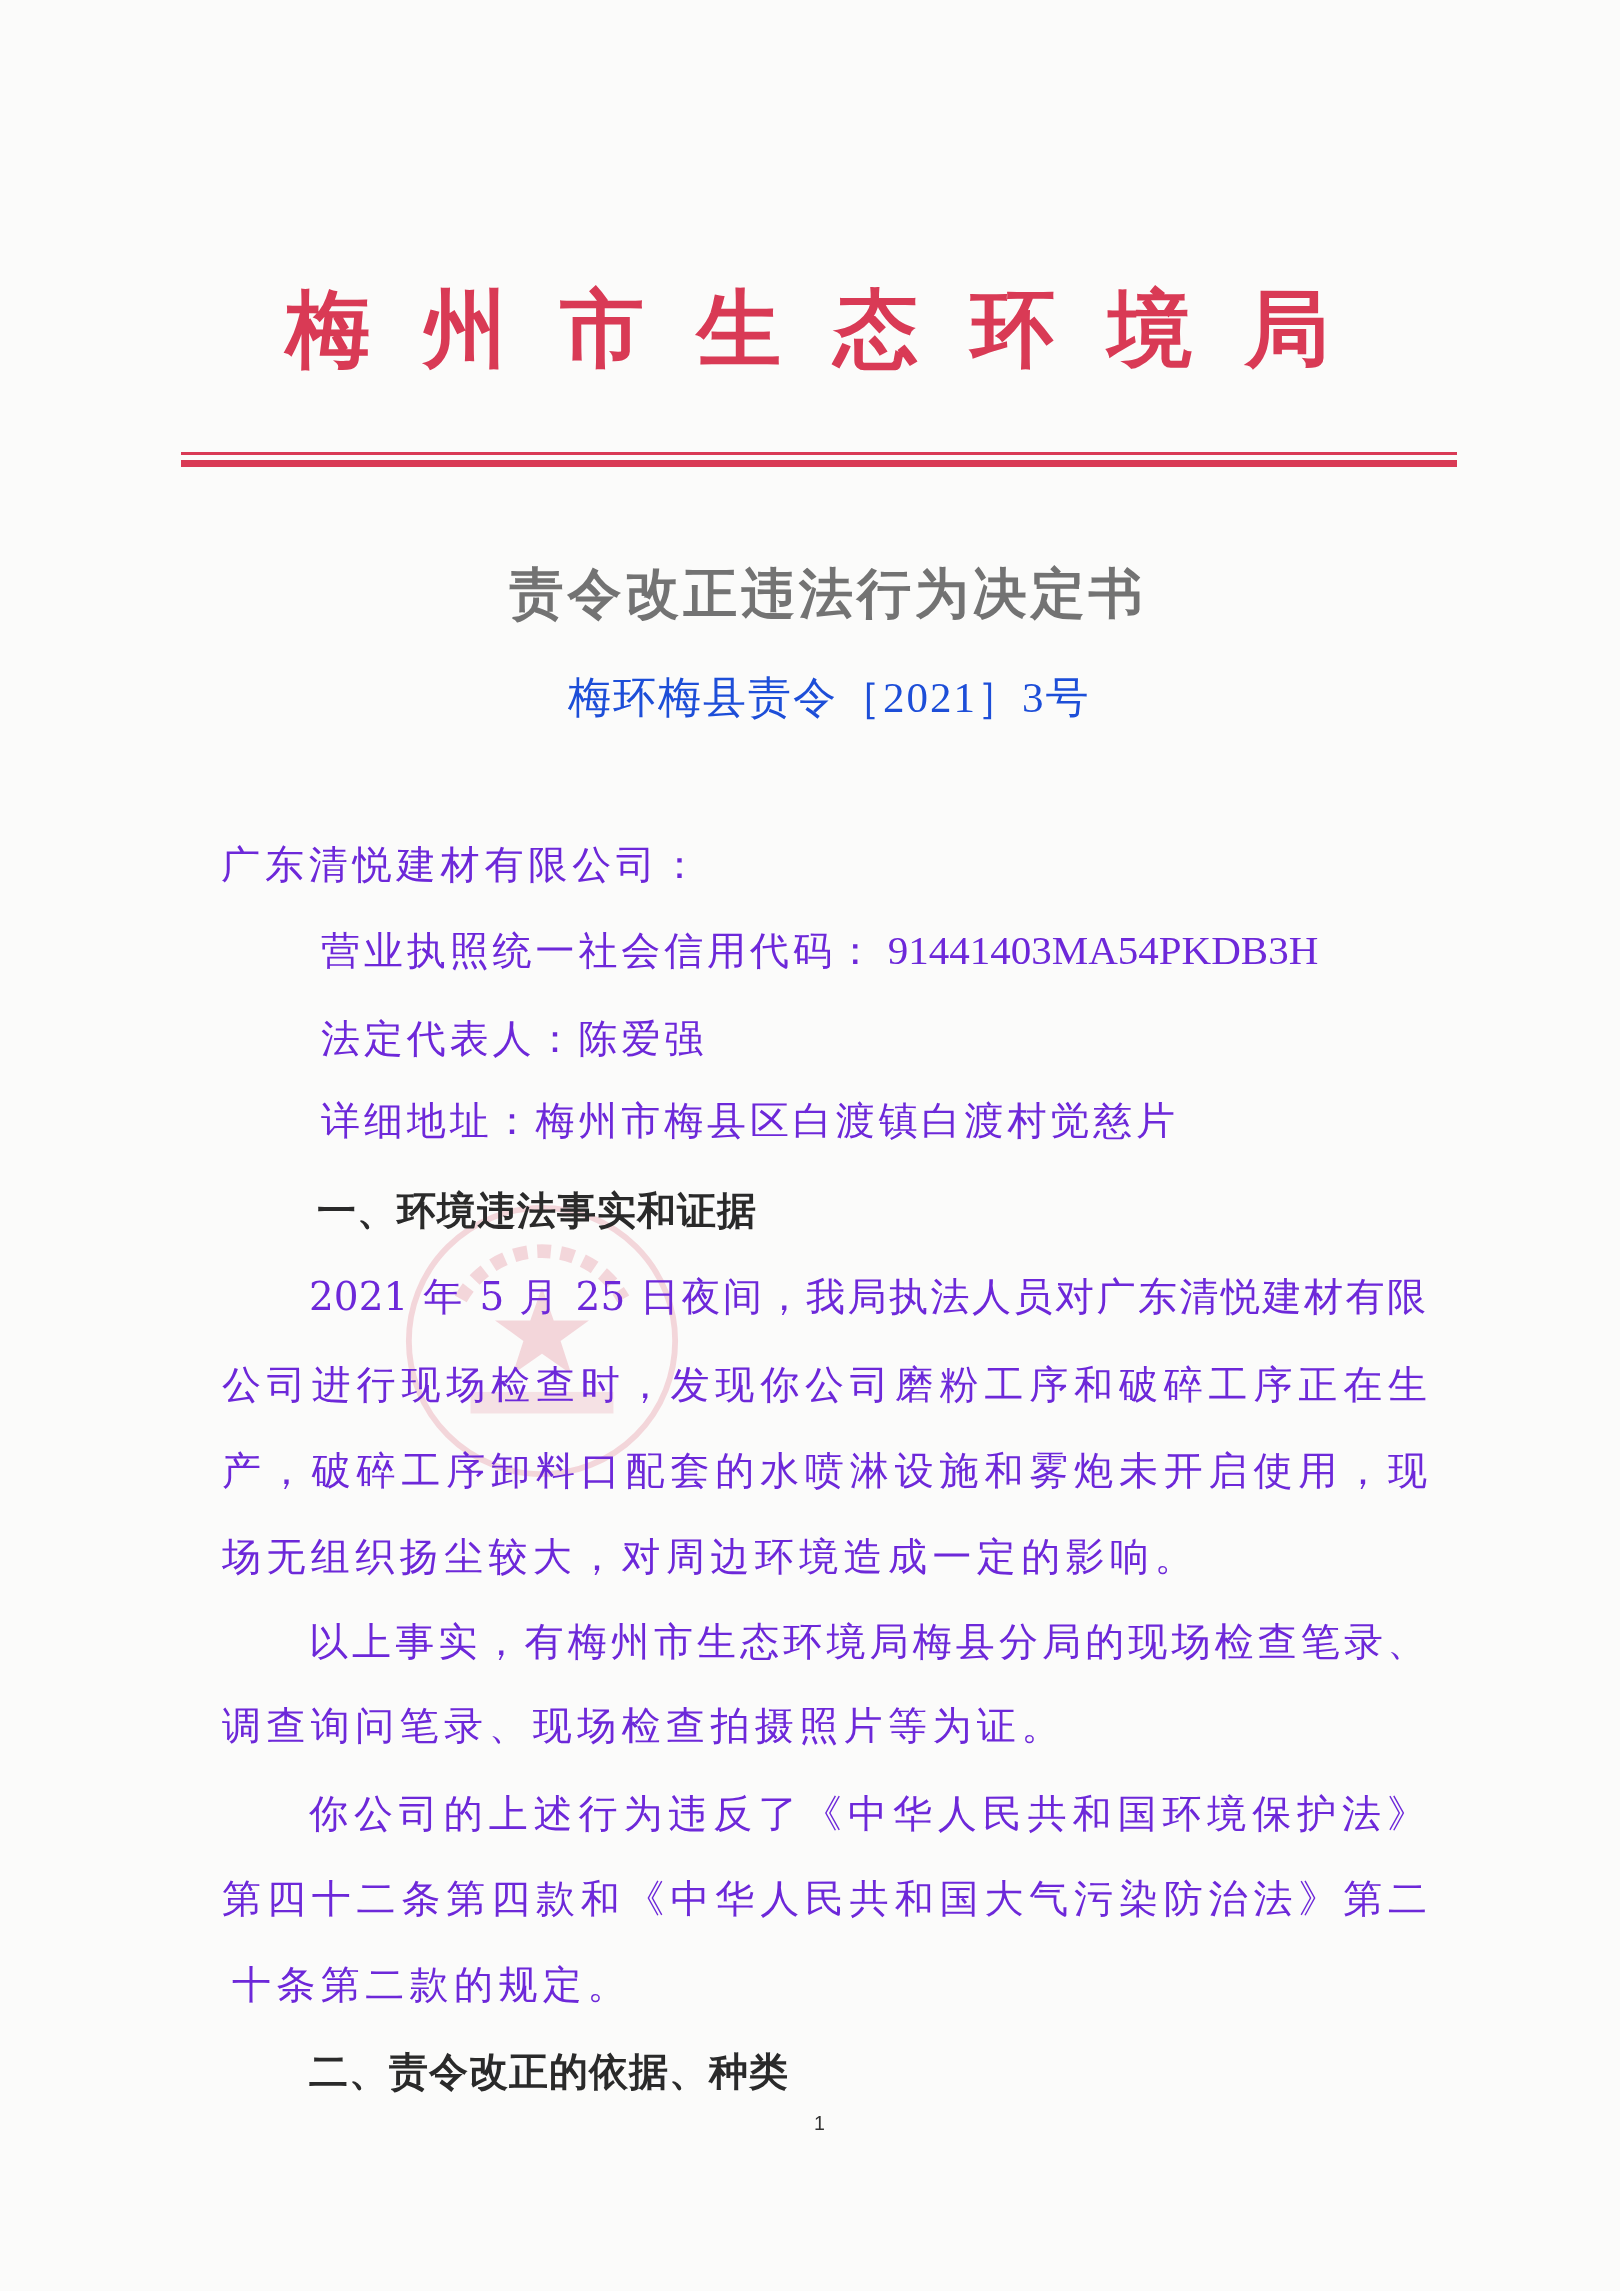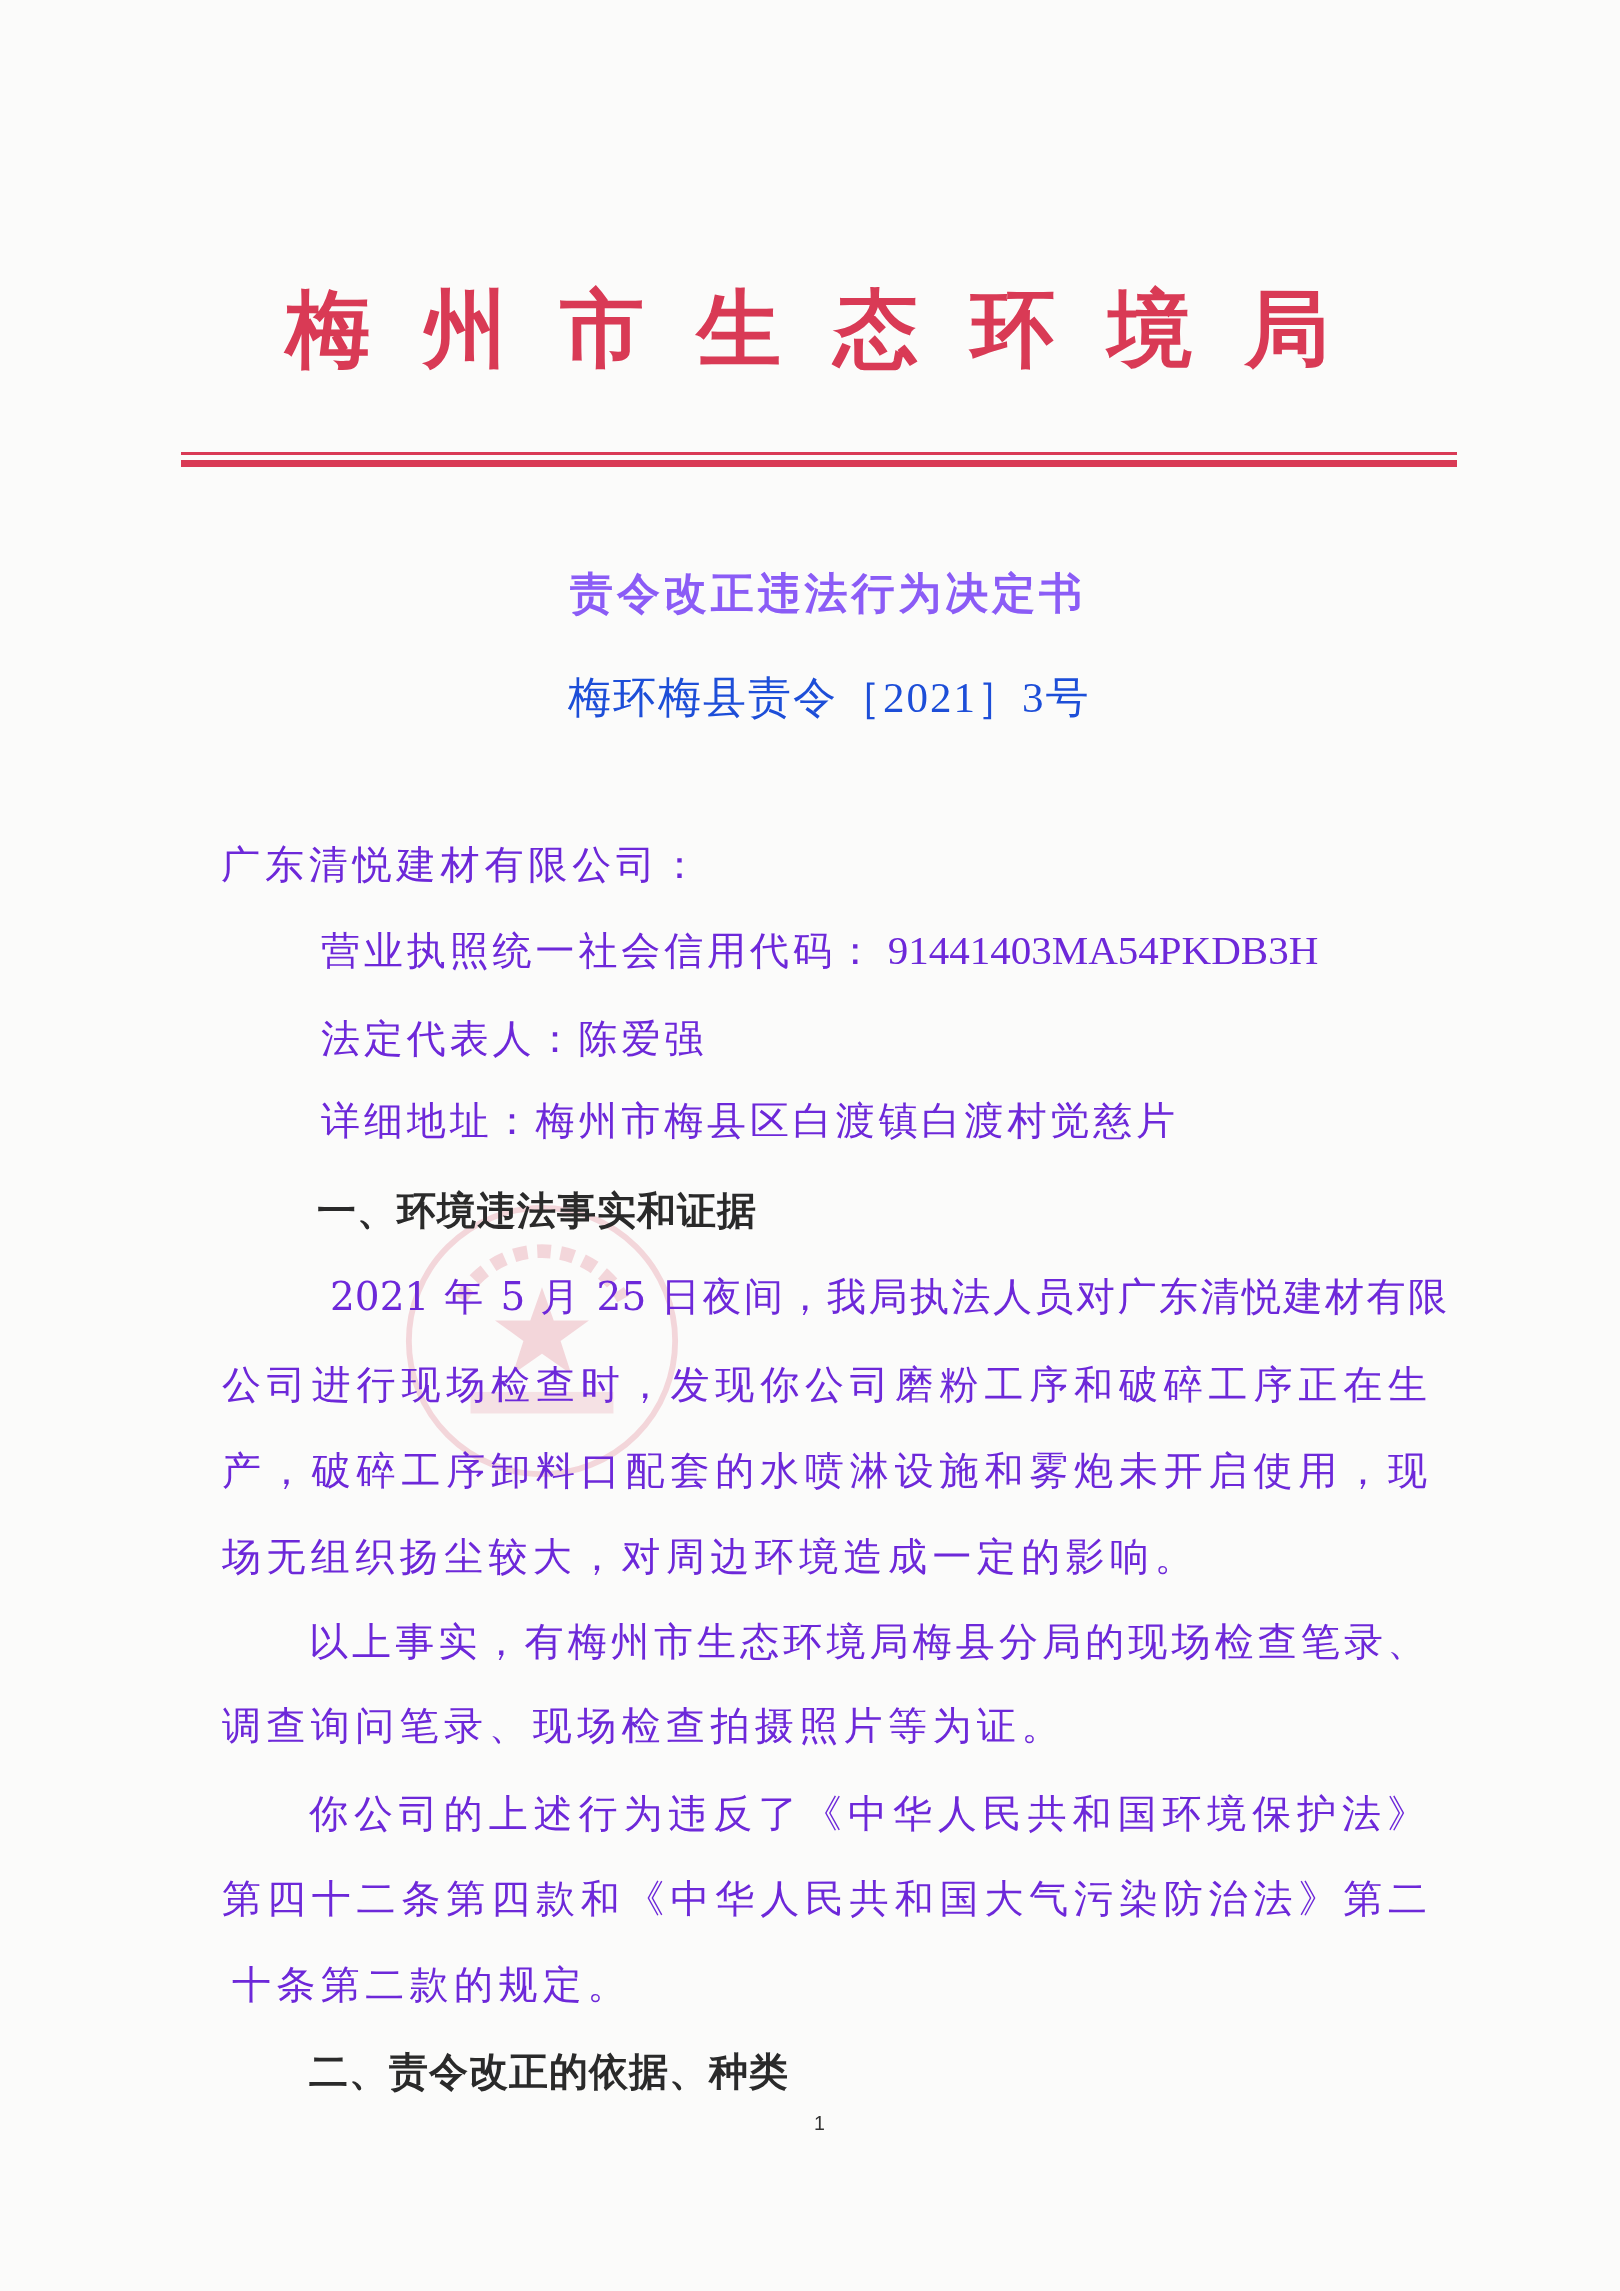--- a/index.html
+++ b/index.html
@@ -17,22 +17,22 @@
     font-size: 84px;
     line-height: 98px;
     letter-spacing: 53px;
   }
   .rule { position: absolute; left: 181px; width: 1276px; }
   .rule-thin { top: 452px; height: 2.9px; }
   .rule-thick { top: 460px; height: 6.9px; }
   .doc-title {
     left: 490px; top: 554px; width: 676px; text-align: center;
     font-family: "DejaVu Serif", serif;
-    font-weight: bold; font-size: 43px; line-height: 78px;
-    letter-spacing: 3.9px; color: #8b5cf6;
+    font-weight: bold; font-size: 54px; line-height: 78px;
+    letter-spacing: 3.9px; color: #737373;
   }
   .doc-number {
     left: 568px; top: 670px;
     font-family: "Liberation Serif", serif;
     font-size: 43px; line-height: 55px; letter-spacing: 2px; color: #1d4ed8;
   }
   .line {
     font-family: "DejaVu Serif", serif;
     font-size: 39px; line-height: 49px; color: #6d28d9;
   }
@@ -78,21 +78,21 @@
 
 <svg class="stamp" viewBox="0 0 286 286">
   <circle cx="143" cy="143" r="136" fill="none" stroke="#d9576d" stroke-width="6"></circle>
   <polygon points="143,88 155,122 191,122 162,143 173,177 143,156 113,177 124,143 95,122 131,122" fill="#d9576d"></polygon>
   <path d="M60,100 A95,95 0 0,1 226,100" fill="none" stroke="#d9576d" stroke-width="14" stroke-dasharray="14 10"></path>
   <rect x="70" y="195" width="146" height="22" fill="#d9576d" opacity="0.7"></rect>
 </svg>
 
 <div class="abs heading" style="left:317px; top:1186px;">一、环境违法事实和证据</div>
 
-<div class="abs line just" style="left:309px; top:1272px; width:1117px;margin-left:21px;">2021 年 5 月 25 日夜间，我局执法人员对广东清悦建材有限</div>
+<div class="abs line just" style="left:309px; top:1272px; width:1117px;">2021 年 5 月 25 日夜间，我局执法人员对广东清悦建材有限</div>
 <div class="abs line just" style="left:222px; top:1360px; width:1205px;">公司进行现场检查时，发现你公司磨粉工序和破碎工序正在生</div>
 <div class="abs line just" style="left:222px; top:1446px; width:1205px;">产，破碎工序卸料口配套的水喷淋设施和雾炮未开启使用，现</div>
 <div class="abs line" style="left:222px; top:1532px; letter-spacing:5.4px;">场无组织扬尘较大，对周边环境造成一定的影响。</div>
 
 <div class="abs line just" style="left:309px; top:1617px; width:1117px;">以上事实，有梅州市生态环境局梅县分局的现场检查笔录、</div>
 <div class="abs line" style="left:222px; top:1701px; letter-spacing:5.4px;">调查询问笔录、现场检查拍摄照片等为证。</div>
 
 <div class="abs line just" style="left:309px; top:1789px; width:1117px;">你公司的上述行为违反了《中华人民共和国环境保护法》</div>
 <div class="abs line just" style="left:222px; top:1874px; width:1205px;">第四十二条第四款和《中华人民共和国大气污染防治法》第二</div>
 <div class="abs line" style="left:232px; top:1960px; letter-spacing:5.4px;">十条第二款的规定。</div>

